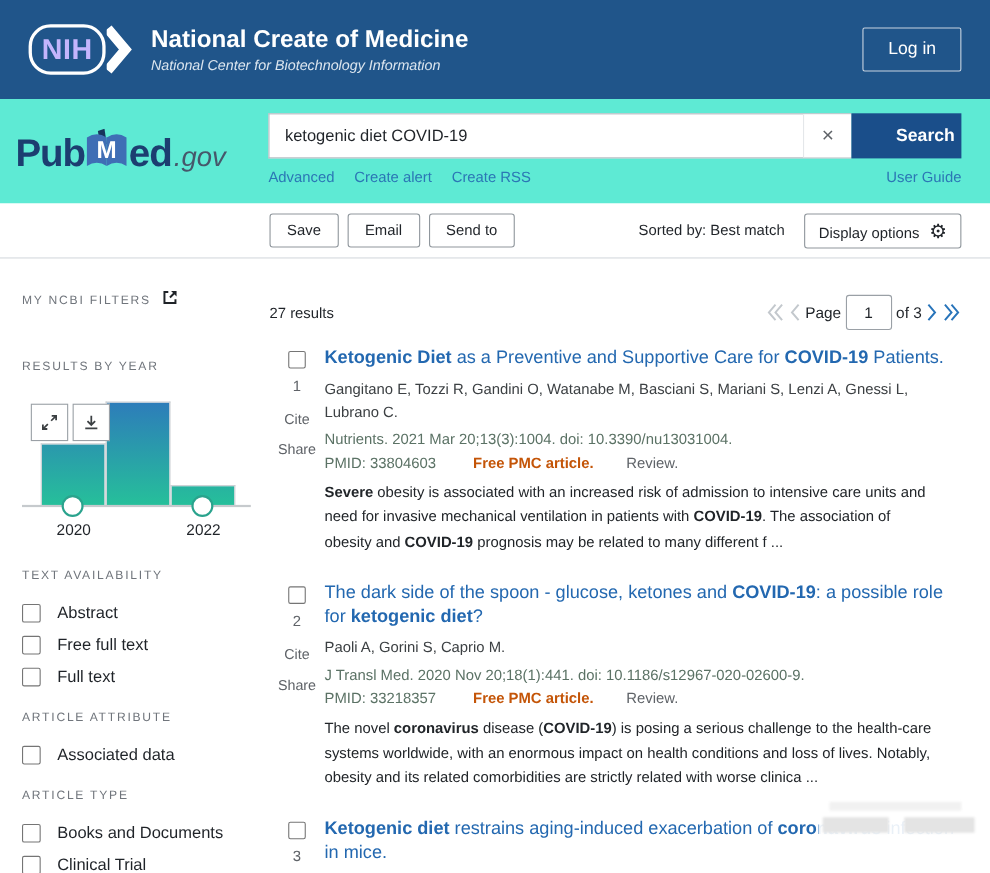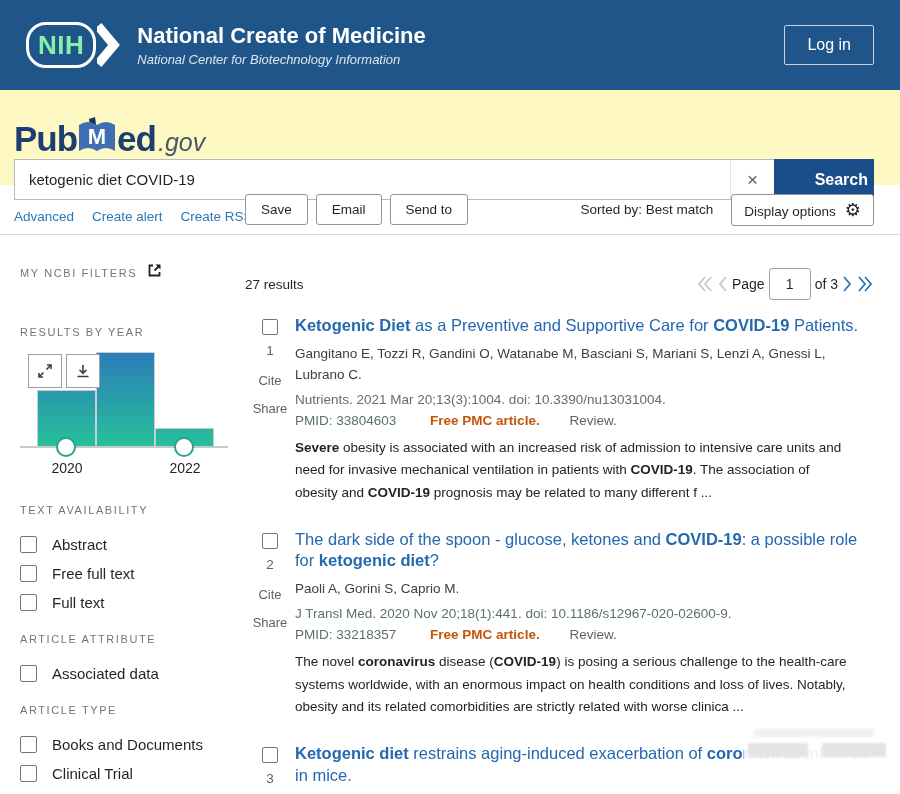--- a/index.html
+++ b/index.html
@@ -6,32 +6,32 @@
   html,body { margin:0; padding:0; }
   body {
     width:900px; height:794px; position:relative; overflow:hidden;
     background:#fff; font-family:"Liberation Sans", sans-serif; color:#1f2328;
   }
   a { text-decoration:none; cursor:pointer; }
 
   
   .nih-bar { height:90px; background:#20558a; display:flex; align-items:center; padding:0 26px; }
   .nih-logo { display:flex; align-items:center; margin-right:16px; }
-  .nih-box { border:3px solid #fff; border-radius:20px; color:#86efac; font-weight:bold;
+  .nih-box { border:3px solid #fff; border-radius:20px; color:#c4b5fd; font-weight:bold;
              font-size:26px; padding:7px 9px; letter-spacing:.5px; line-height:1; }
   .nih-arrow { margin-left:1px; display:flex; }
   .nih-titles { display:flex; flex-direction:column; }
   .nih-title { color:#fff; font-size:22px; font-weight:bold; line-height:1.2; }
   .nih-subtitle { color:#dce6ef; font-size:13px; font-style:italic; margin-top:2px; }
   .login-btn { margin-left:auto; background:transparent; border:1px solid #c7d3e0; color:#fff;
                font-size:16px; padding:10px 22px; border-radius:2px; cursor:pointer;
                font-family:"Liberation Sans", sans-serif; }
 
   
-  .search-strip { background:#fef9c3; height:95px; padding:13px 26px 0 14px; display:flex;flex-direction:column; }
+  .search-strip { background:#5eead4; height:95px; padding:13px 26px 0 14px; display:flex; }
   .pubmed-logo { width:230px; display:flex; align-items:baseline; padding-top:8px; white-space:nowrap; }
   .pm-bold { font-size:35px; font-weight:bold; color:#1c3e70; letter-spacing:-1px; }
   .pm-book { position:relative; top:6px; margin:0 -2px; }
   .pm-gov { font-family:Liberation Sans, sans-serif; font-style:italic; font-size:25px; color:#46586b; margin-left:2px; }
   .search-col { flex:1; display:flex; flex-direction:column; }
   .search-row { display:flex; height:41px; }
   .search-box { flex:1; display:flex; background:#fff; border:1px solid #b4bac0; border-right:none; }
   .search-input { flex:1; border:none; outline:none; padding:0 14px; font-size:15px; color:#1f2328;
                   font-family:"Liberation Sans", sans-serif; background:transparent; }
   .clear-btn { width:44px; border:none; border-left:1px solid #e4e7ea; background:#fff; color:#5f6368;
@@ -179,21 +179,21 @@
       <span class="side-heading">MY NCBI FILTERS</span>
       <span>
         <svg width="15" height="15" viewBox="0 0 15 15">
             <path d="M6 2.5 H2.5 V12.5 H12.5 V9" stroke="#1f2328" stroke-width="1.8" fill="none"></path>
             <path d="M8.5 1.5 H13.5 V6.5 Z" fill="#1f2328"></path>
             <path d="M12.5 2.5 L7.5 7.5" stroke="#1f2328" stroke-width="1.8"></path>
           </svg>
       </span>
     </div>
 
-    <span class="side-heading rby-heading" style="display:block; margin-bottom:8px;">RESULTS BY YEAR</span>
+    <span class="side-heading rby-heading" style="display:block; margin-bottom:20px;">RESULTS BY YEAR</span>
 
     <div class="chart">
       <div class="chart-btn" style="left:8px; top:8px;">
         <svg width="16" height="16" viewBox="0 0 16 16">
             <path d="M9.5 6.5 L14 2 M10 2 h4 v4 M6.5 9.5 L2 14 M2 10 v4 h4" stroke="#3c4043" stroke-width="1.6" fill="none"></path>
           </svg>
       </div>
       <div class="chart-btn" style="left:46px; top:8px;">
         <svg width="16" height="16" viewBox="0 0 16 16">
             <path d="M8 2 v8 M4.5 6.8 L8 10.3 L11.5 6.8 M2.5 13.5 h11" stroke="#3c4043" stroke-width="1.6" fill="none"></path>

